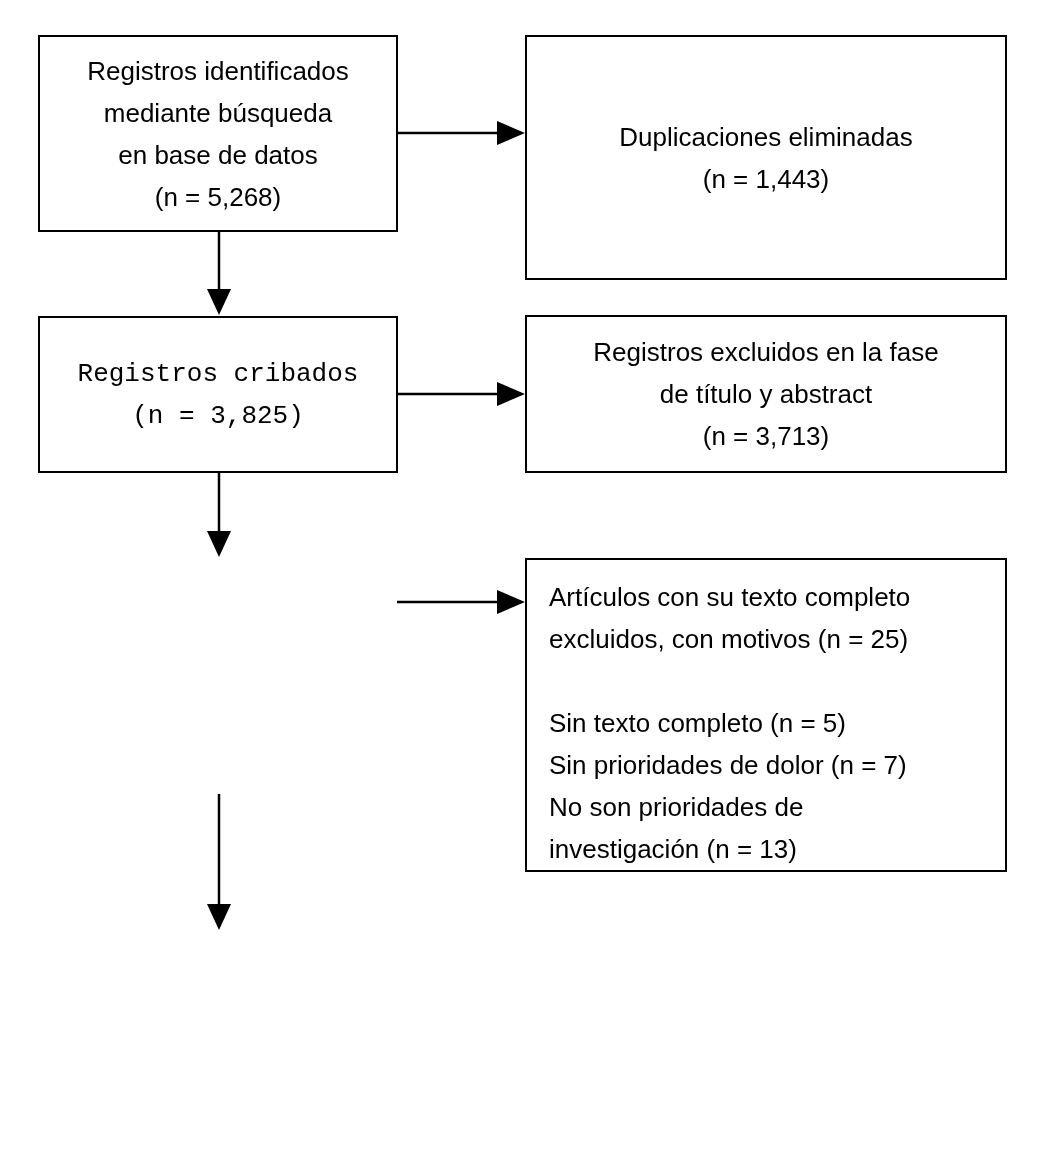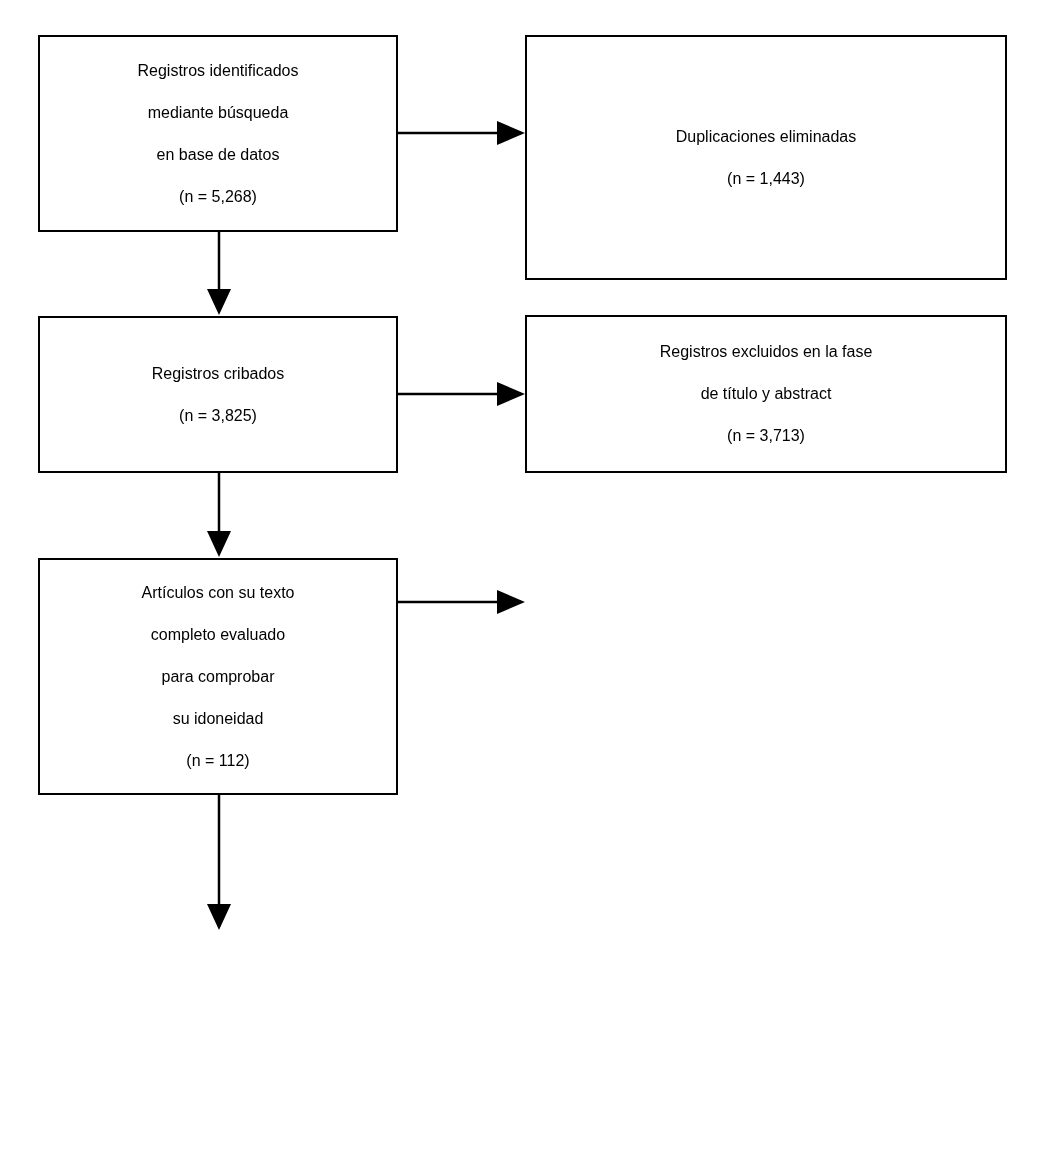--- a/index.html
+++ b/index.html
@@ -30,31 +30,31 @@
   .arrows polygon {
     fill: #000000;
     stroke: none;
   }
   .box {
     position: absolute;
     box-sizing: border-box;
     border: 2.5px solid #000000;
     background: #ffffff;
     color: #000000;
-    font-size: 16px;
+    font-size: 26px;
     line-height: 42px;
     display: flex;
     align-items: center;
     justify-content: center;
     text-align: center;
     white-space: pre-line;
   }
   .box-identified   { left: 38px;  top: 35px;  width: 360px; height: 197px; }
   .box-duplicates   { left: 525px; top: 35px;  width: 482px; height: 245px; }
-  .box-screened     { left: 38px;  top: 316px; width: 360px; height: 157px; }
+  .box-screened     { left: 38px;  top: 316px; width: 360px; height: 157px; font-family: Liberation Mono, monospace; }
   .box-excl-title   { left: 525px; top: 315px; width: 482px; height: 158px; }
   .box-fulltext     { left: 38px;  top: 558px; width: 360px; height: 237px; }
   .box-excl-reasons {
     left: 525px; top: 558px; width: 482px; height: 314px;
     align-items: flex-start;
     justify-content: flex-start;
     text-align: left;
     padding: 16px 8px 0 22px;
   }
   .box-included     { left: 38px;  top: 931px; width: 360px; height: 196px; }
@@ -105,21 +105,23 @@
   <div class="box box-duplicates">Duplicaciones eliminadas
 (n = 1,443)</div>
 
   <div class="box box-screened">Registros cribados
 (n = 3,825)</div>
 
   <div class="box box-excl-title">Registros excluidos en la fase
 de título y abstract
 (n = 3,713)</div>
 
-  <div class="box box-fulltext">Artículos con su texto
-completo evaluado
-para comprobar
-su idoneidad
-(n = 112)</div>
 
+  <div class="box box-excl-reasons">Artículos con su texto completo
+excluidos, con motivos (n = 25)
+
+Sin texto completo (n = 5)
+Sin prioridades de dolor (n = 7)
+No son prioridades de
+investigación (n = 13)</div>
 
 
 </div>
 
 </body></html>

